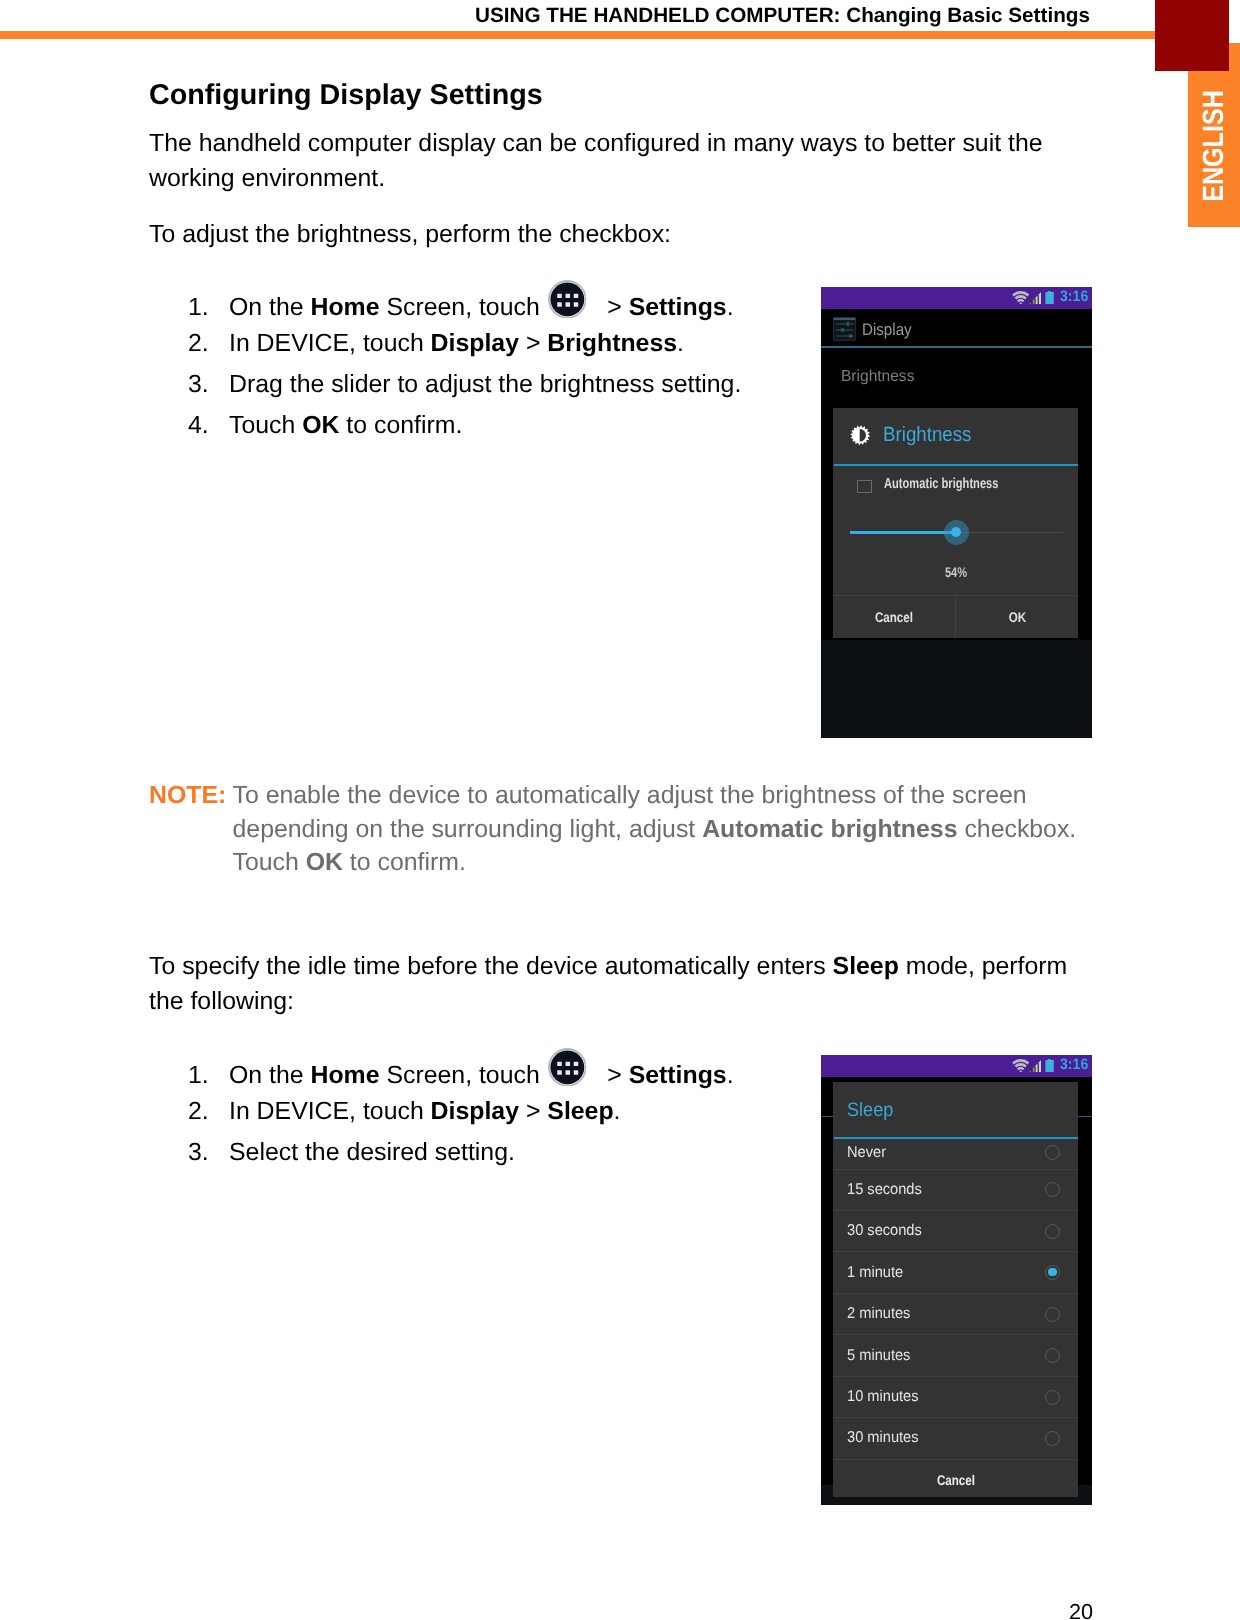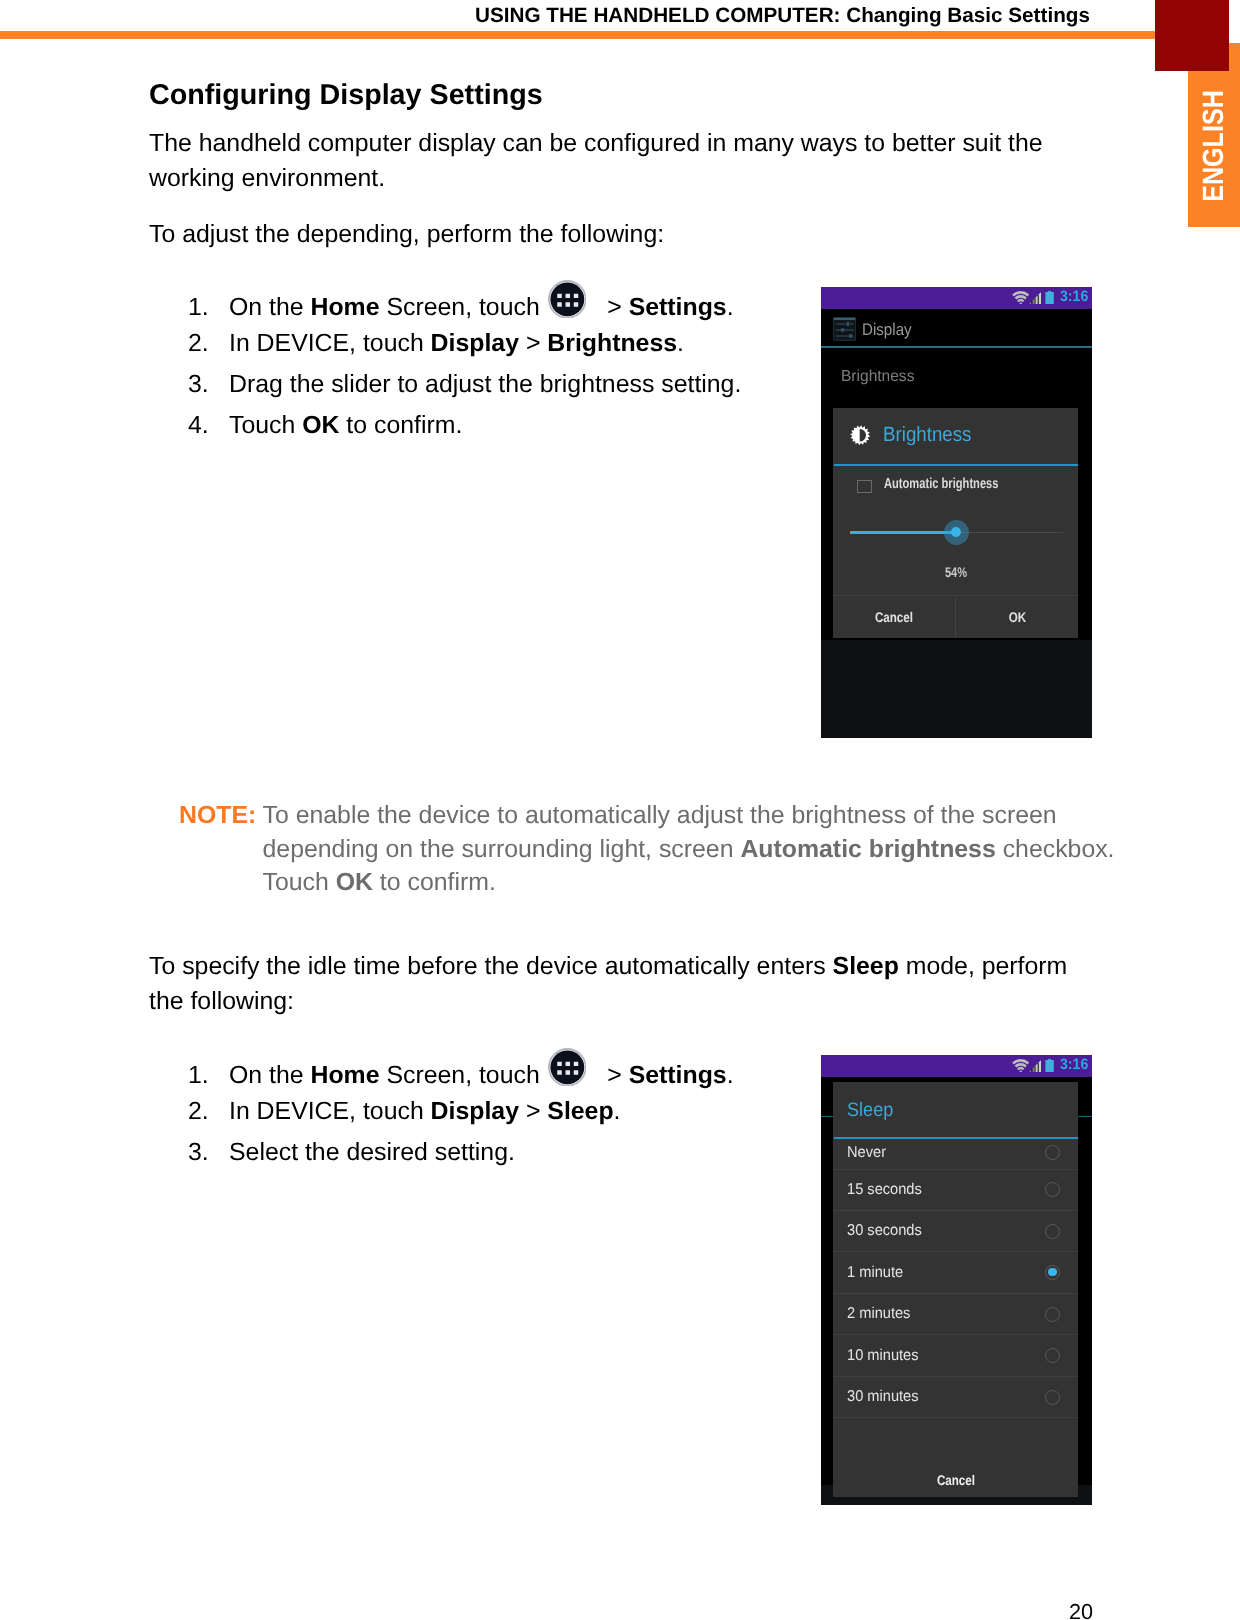--- a/index.html
+++ b/index.html
@@ -102,43 +102,43 @@
   <div class="hdr-rule"></div>
   <div class="lang-tab">
     <span>ENGLISH</span>
   </div>
   <div class="maroon"></div>
 
   <div class="h1">Configuring Display Settings</div>
 
   <div class="para" style="top:127px;width:912px;">The handheld computer display can be configured in many ways to better suit the working environment.</div>
 
-  <div class="para" style="top:218px;">To adjust the depending, perform the following:</div>
+  <div class="para" style="top:218px;">To adjust the brightness, perform the checkbox:</div>
 
   <ol class="ol" id="steps1" style="top:273.5px;">
       <li class="row"><span class="num">1.</span><span>On&nbsp;the&nbsp;</span><b>Home</b><span>&nbsp;Screen,&nbsp;touch&nbsp;</span><span class="apps-ico"><svg viewBox="0 0 40 40" width="38.7" height="38.7">
             <circle cx="20" cy="20" r="19.0" fill="none" stroke="#b4b8c2" stroke-width="1.9"></circle>
             <circle cx="20" cy="20" r="17.5" fill="#0c0f1c"></circle>
             <g fill="#e6e8ee">
               <rect x="9.55" y="14.10" width="4.70" height="4.60" rx="0.4"></rect>
               <rect x="18.10" y="14.10" width="4.70" height="4.60" rx="0.4"></rect>
               <rect x="26.60" y="14.10" width="4.70" height="4.60" rx="0.4"></rect>
               <rect x="9.55" y="23.10" width="4.70" height="4.60" rx="0.4"></rect>
               <rect x="18.10" y="23.10" width="4.70" height="4.60" rx="0.4"></rect>
               <rect x="26.60" y="23.10" width="4.70" height="4.60" rx="0.4"></rect>
             </g>
           </svg></span><span>&nbsp;&gt;&nbsp;</span><b>Settings</b><span>.</span></li>
       <li class="row"><span class="num">2.</span><span>In&nbsp;DEVICE,&nbsp;touch&nbsp;</span><b>Display</b><span>&nbsp;&gt;&nbsp;</span><b>Brightness</b><span>.</span></li>
       <li class="row"><span class="num">3.</span><span>Drag&nbsp;the&nbsp;slider&nbsp;to&nbsp;adjust&nbsp;the&nbsp;brightness&nbsp;setting.</span></li>
       <li class="row"><span class="num">4.</span><span>Touch&nbsp;</span><b>OK</b><span>&nbsp;to&nbsp;confirm.</span></li>
     </ol>
 
-  <div class="note" style="top:799px;margin-left:30px;">
+  <div class="note" style="top:779px;">
     <span class="lbl">NOTE:</span><span>To enable the device to automatically adjust the brightness of the screen</span>
-    <span class="ind"><span>depending on the surrounding light, screen </span><b>Automatic brightness</b><span> checkbox.</span></span>
+    <span class="ind"><span>depending on the surrounding light, adjust </span><b>Automatic brightness</b><span> checkbox.</span></span>
     <span class="ind"><span>Touch </span><b>OK</b><span> to confirm.</span></span>
   </div>
 
   <div class="para" style="top:950px;width:930px;"><span>To specify the idle time before the device automatically enters </span><b>Sleep</b><span> mode, perform the following:</span></div>
 
   <ol class="ol" id="steps2" style="top:1041.5px;">
       <li class="row"><span class="num">1.</span><span>On&nbsp;the&nbsp;</span><b>Home</b><span>&nbsp;Screen,&nbsp;touch&nbsp;</span><span class="apps-ico"><svg viewBox="0 0 40 40" width="38.7" height="38.7">
             <circle cx="20" cy="20" r="19.0" fill="none" stroke="#b4b8c2" stroke-width="1.9"></circle>
             <circle cx="20" cy="20" r="17.5" fill="#0c0f1c"></circle>
             <g fill="#e6e8ee">
@@ -294,20 +294,24 @@
           </div>
           <div class="sleep-opt">
             <span class="lbl2"><span class="cond">1 minute</span></span>
             <span class="radio on"></span>
           </div>
           <div class="sleep-opt">
             <span class="lbl2"><span class="cond">2 minutes</span></span>
             <span class="radio"></span>
           </div>
           <div class="sleep-opt">
+            <span class="lbl2"><span class="cond">5 minutes</span></span>
+            <span class="radio"></span>
+          </div>
+          <div class="sleep-opt">
             <span class="lbl2"><span class="cond">10 minutes</span></span>
             <span class="radio"></span>
           </div>
           <div class="sleep-opt">
             <span class="lbl2"><span class="cond">30 minutes</span></span>
             <span class="radio"></span>
           </div>
         </div>
       <div class="sleep-cancel">
           <span class="condc">Cancel</span>

